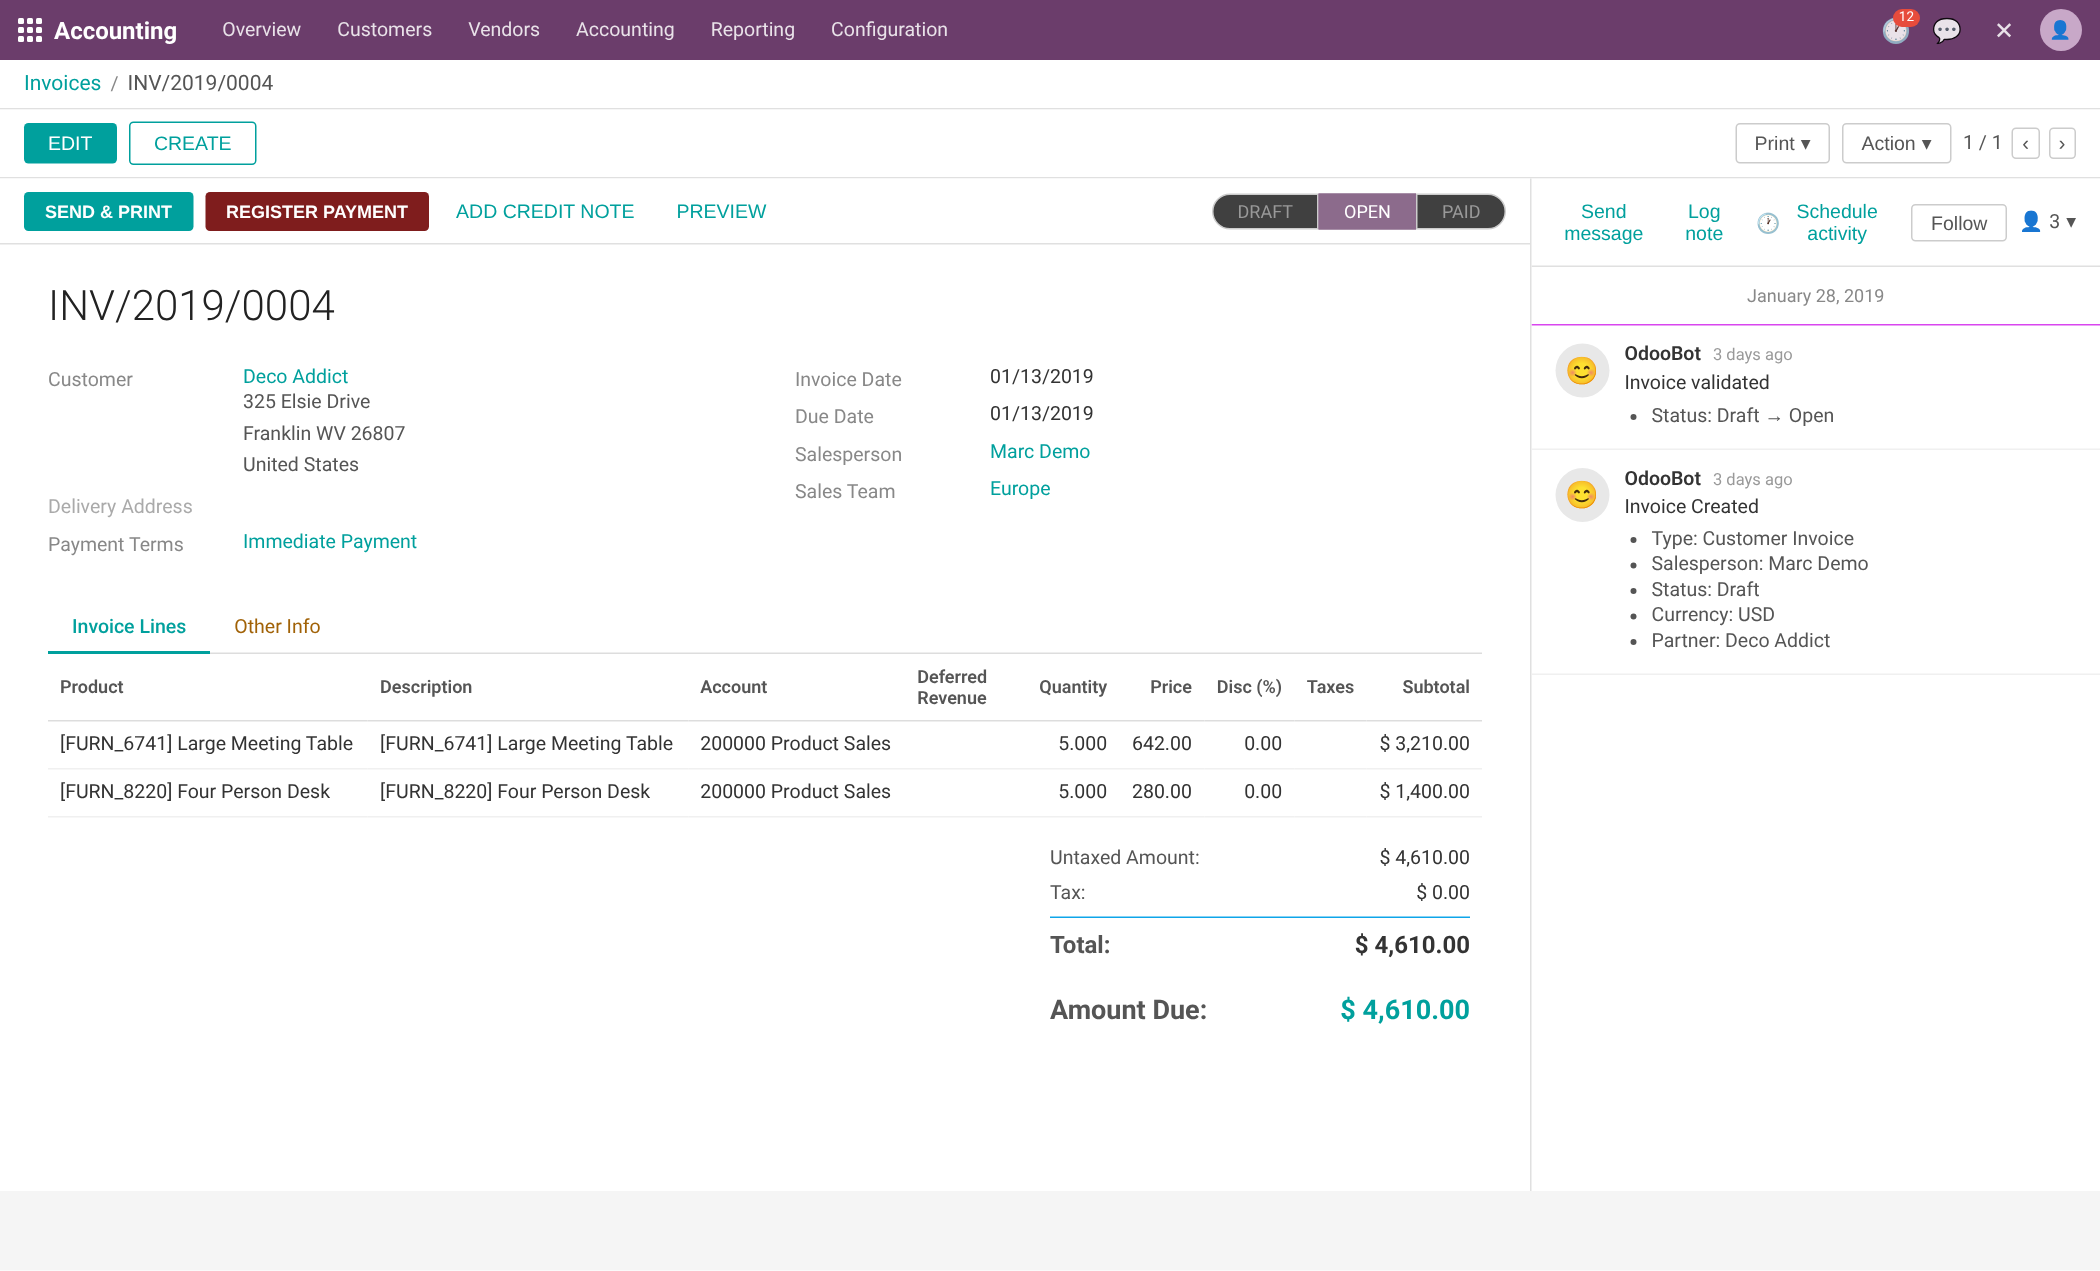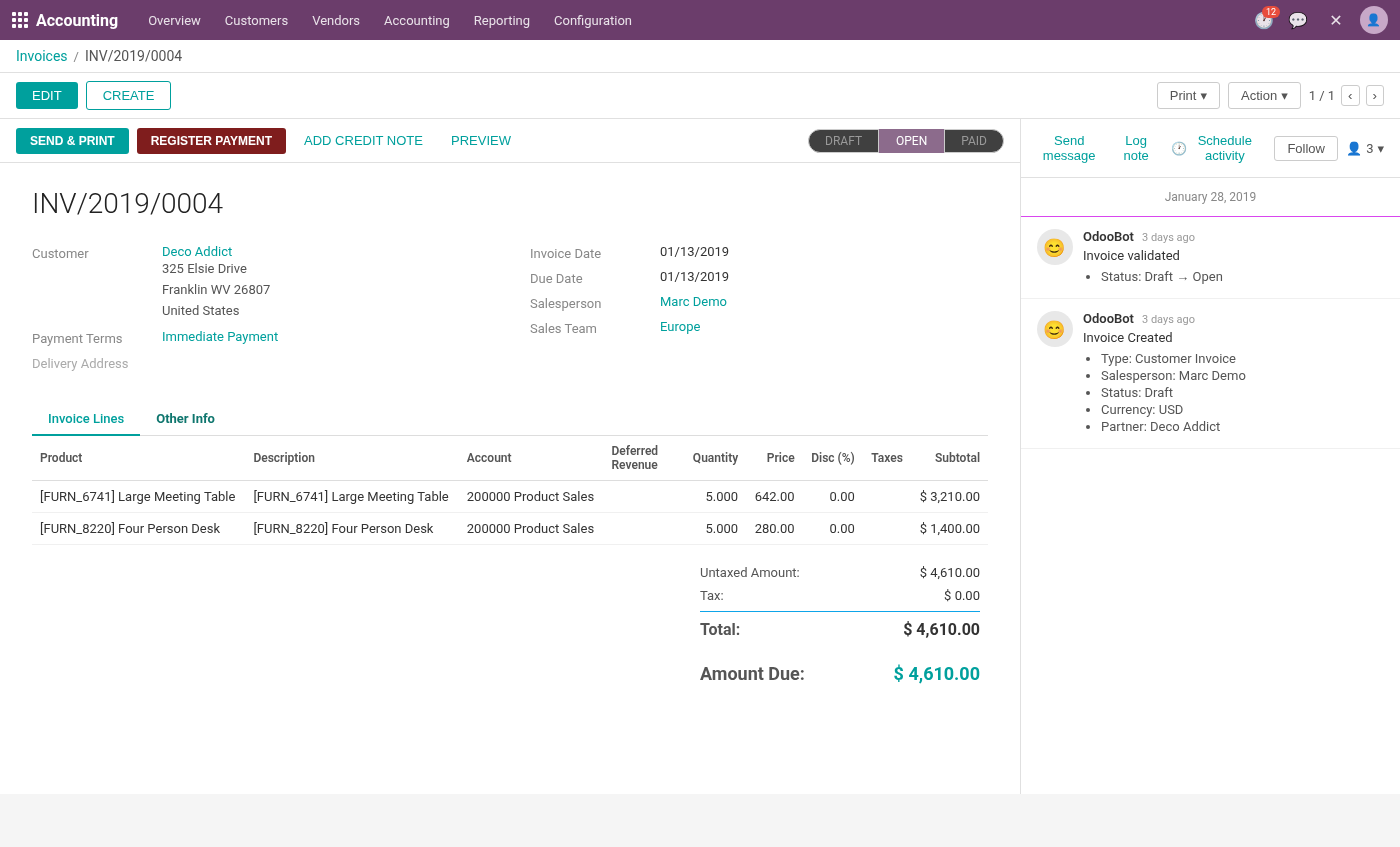--- a/index.html
+++ b/index.html
@@ -288,24 +288,23 @@
     .tabs {
       border-bottom: 1px solid #ddd;
       display: flex;
       gap: 0;
       margin-bottom: 0;
     }
     .tab {
       padding: 8px 16px;
       cursor: pointer;
       font-size: 13px;
-      color: #0f766e;
+      color: #a16207;
       border-bottom: 2px solid transparent;
       margin-bottom: -1px;
-      font-weight: bold;
     }
     .tab.active {
       color: #00a09d;
       border-bottom-color: #00a09d;
       font-weight: 500;
     }
 
     
     .invoice-table {
       width: 100%;
@@ -564,25 +563,25 @@
             <div>
               <div class="field-value link">Deco Addict</div>
               <div class="address-block">
                 <div>325 Elsie Drive</div>
                 <div>Franklin WV 26807</div>
                 <div>United States</div>
               </div>
             </div>
           </div>
           <div class="field-row">
+            <span class="field-label delivery-address-label">Delivery Address</span>
+          </div>
+          <div class="field-row">
             <span class="field-label">Payment Terms</span>
             <span class="field-value link">Immediate Payment</span>
-          </div>
-          <div class="field-row">
-            <span class="field-label delivery-address-label">Delivery Address</span>
           </div>
         </div>
 
         <div class="field-group-right">
           <div class="field-row">
             <span class="field-label">Invoice Date</span>
             <span class="field-value">01/13/2019</span>
           </div>
           <div class="field-row">
             <span class="field-label">Due Date</span>

